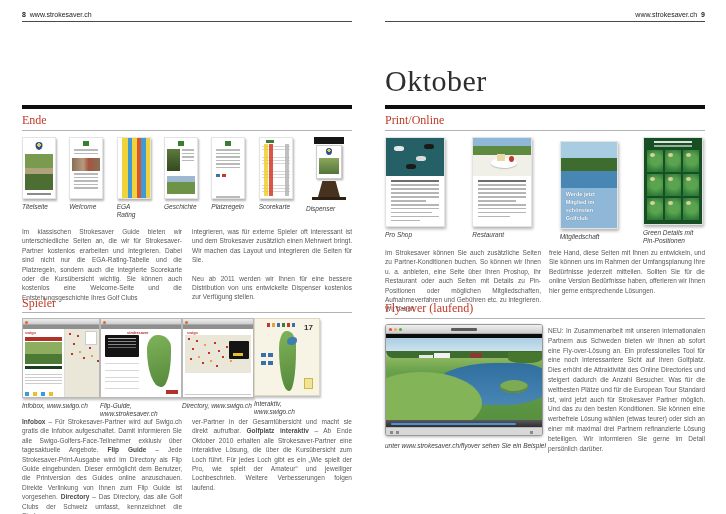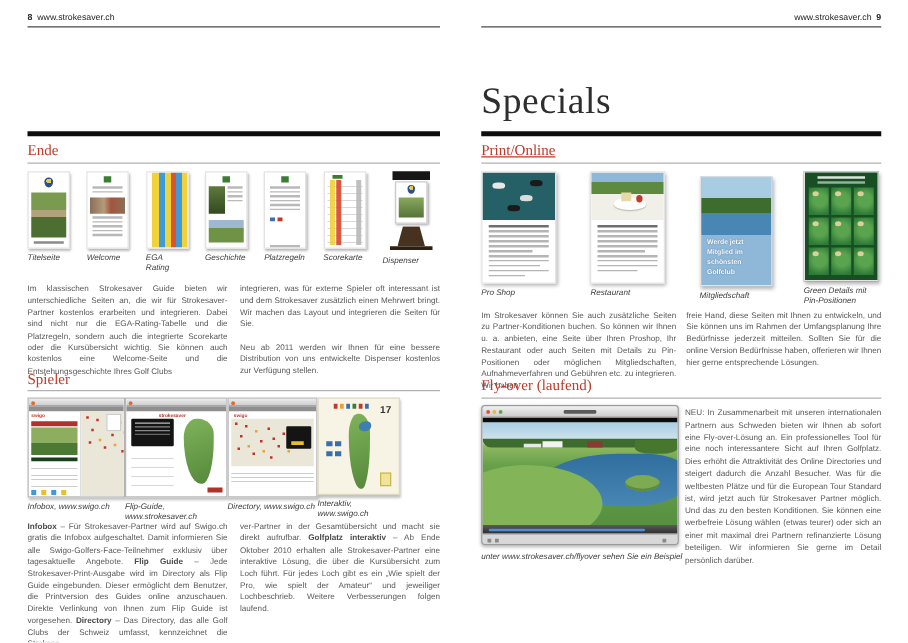--- a/index.html
+++ b/index.html
@@ -298,24 +298,24 @@
       </div>
     </div>
   </div>
 
   <div class="page right">
 
     <div class="abs pg-header r" style="left:22px; width:320px;">
       <span>www.strokesaver.ch</span>&nbsp;&nbsp;<span class="num">9</span>
     </div>
 
-    <div class="abs page-title" style="left:22px;">Specials</div>
+    <div class="abs page-title" style="left:22px;">Oktober</div>
     <div class="abs thick-rule" style="left:22px; width:320px;"></div>
 
-    <div class="abs red-head" style="left:22px; top:113px;text-decoration:underline;">Print/Online</div>
+    <div class="abs red-head" style="left:22px; top:113px;">Print/Online</div>
     <div class="abs thin-rule" style="left:22px; width:320px; top:130px;"></div>
 
     <div class="abs thumbrow" style="left:22px; width:320px; top:137px;">
 
       <div style="width:62px;">
         <div class="rcard" style="height:90px;">
           <div class="rphoto" style="height:38px; background:#256066;">
             <div style="position:absolute; left:8px; top:8px; width:10px; height:5px; background:#e8e8e8; border-radius:40%; box-shadow:22px 10px 0 #dcdcdc, 12px 18px 0 #1a1a1a, 30px -2px 0 #1a1a1a;"></div>
           </div>
           <div class="rl head"></div>

